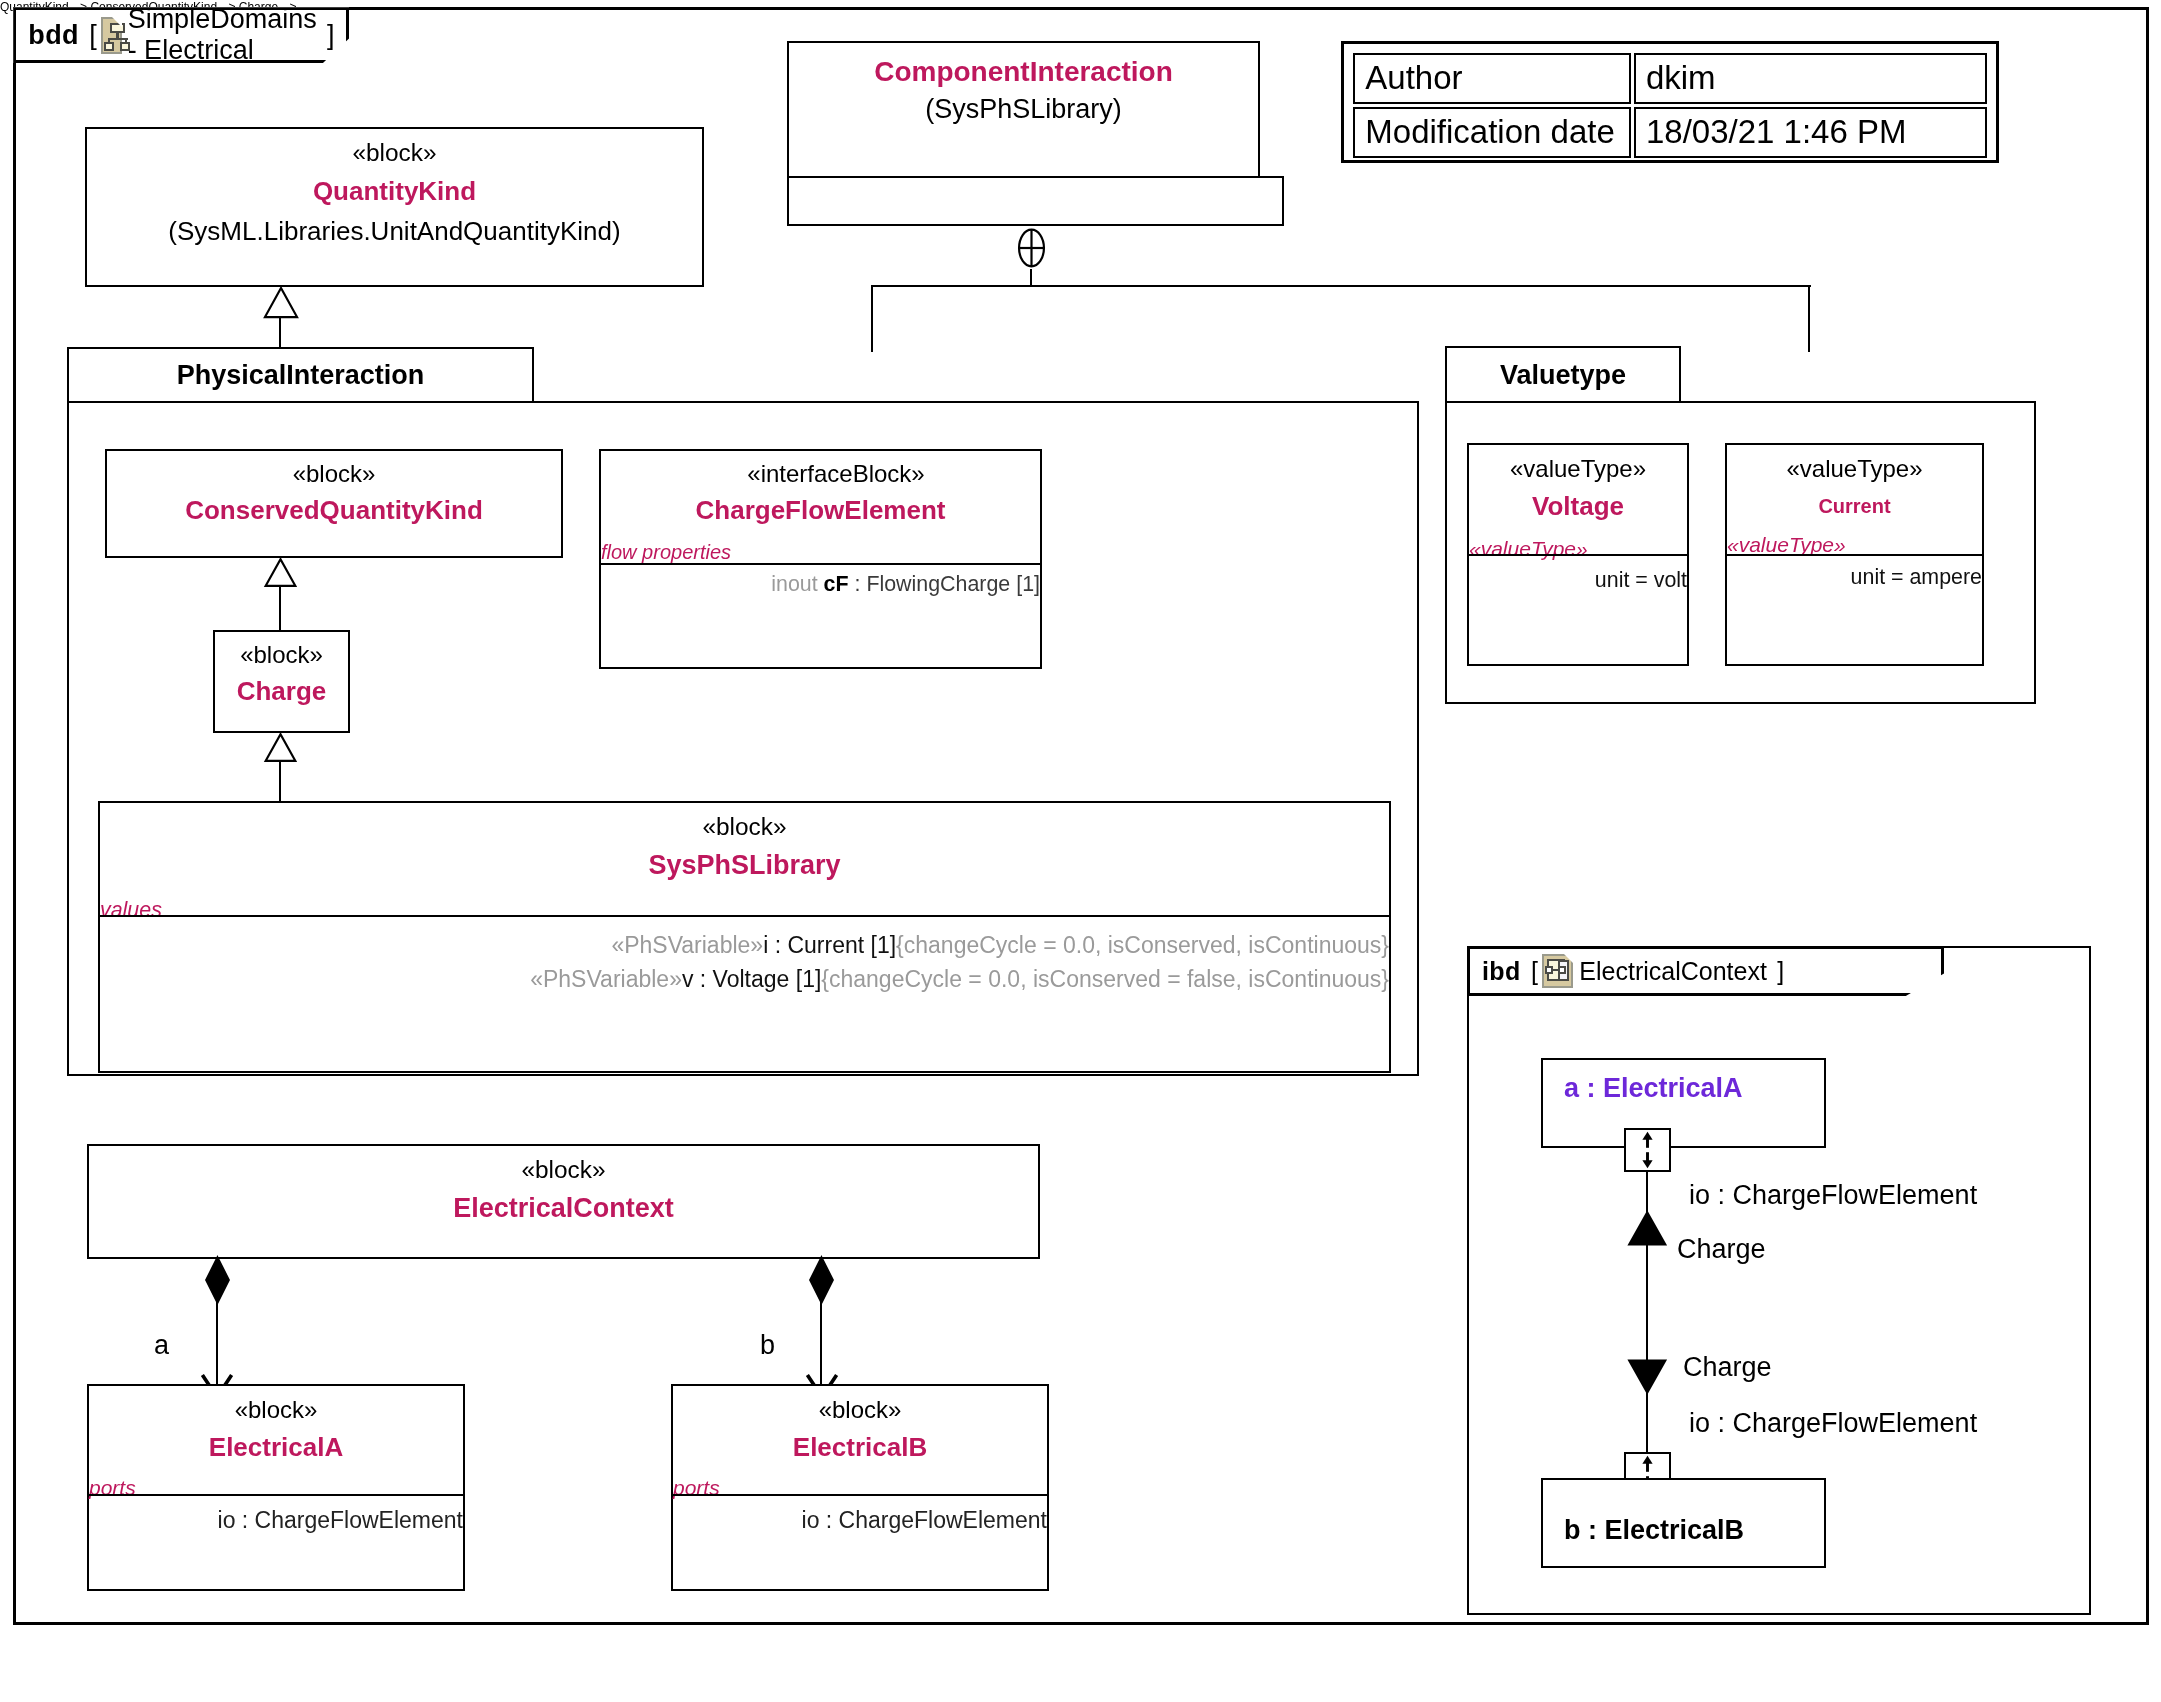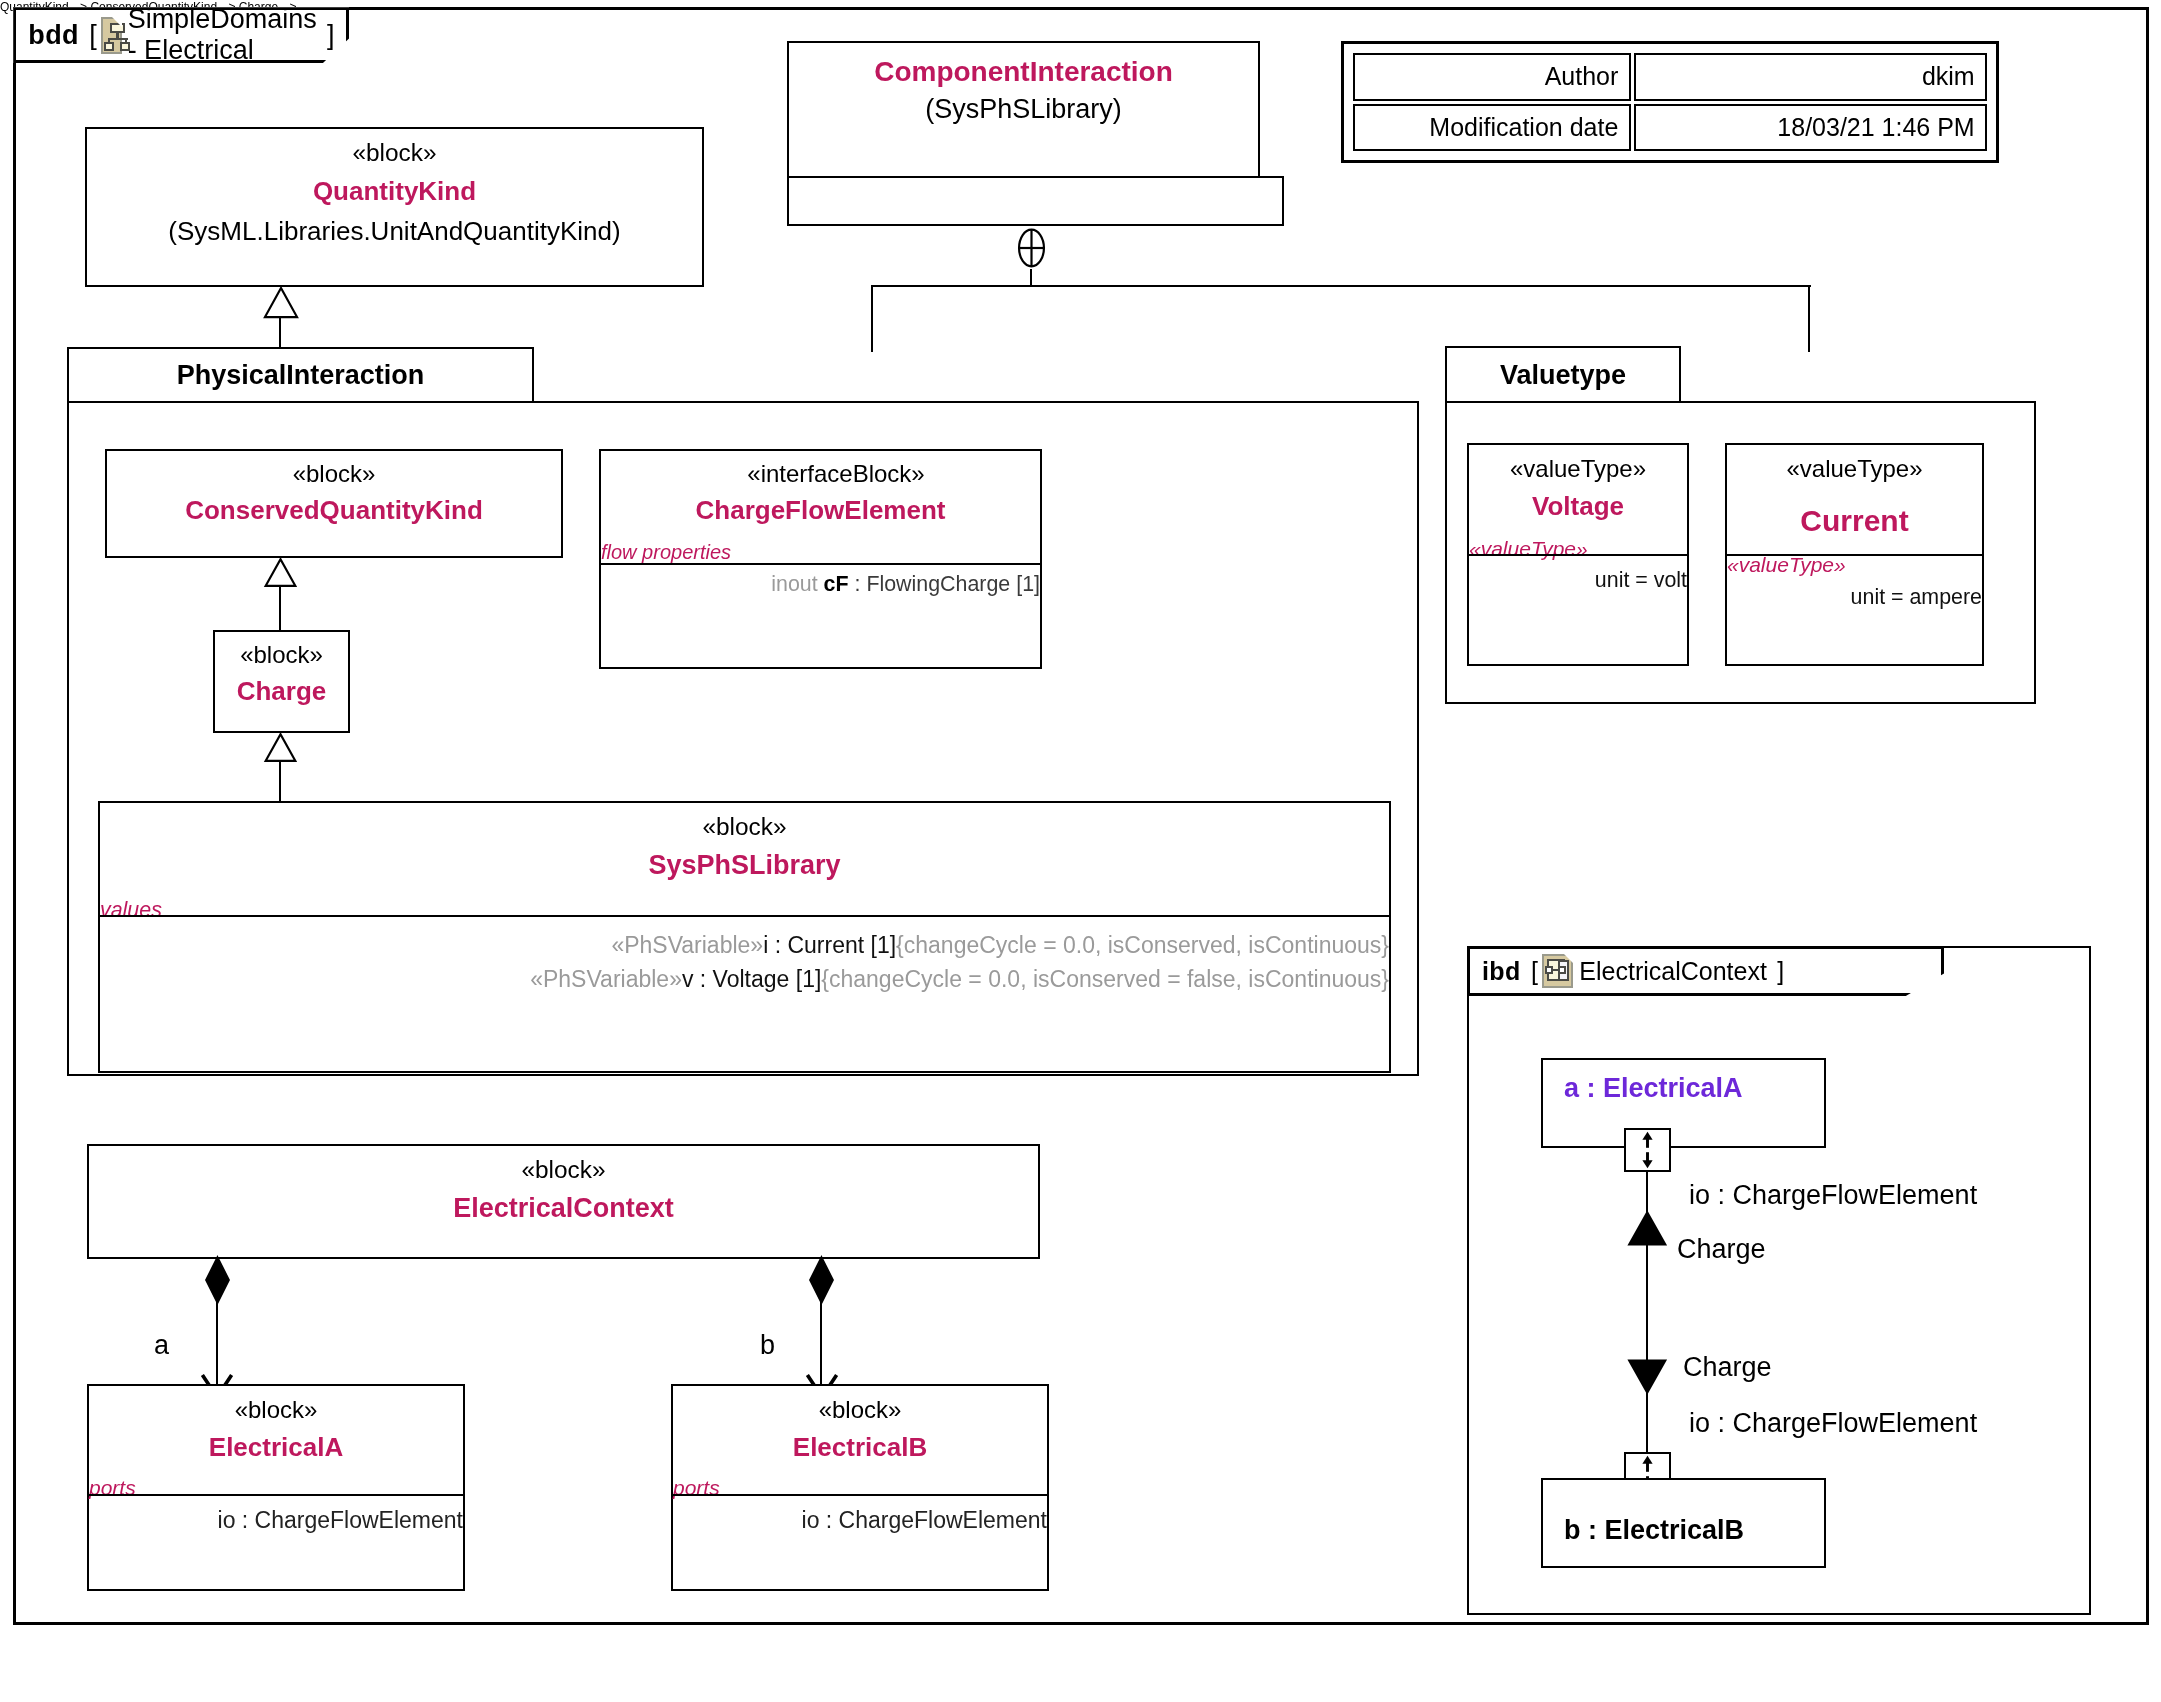--- a/index.html
+++ b/index.html
@@ -47,21 +47,21 @@
 
   
   .pkgbody{position:absolute;box-sizing:border-box;border:2.2px solid #000;background:#fff;}
   .pkgtab{position:absolute;box-sizing:border-box;border:2.2px solid #000;border-bottom:none;background:#fff;
           display:flex;align-items:center;justify-content:center;}
   .pkgname{font-size:27px;font-weight:bold;color:#000;}
 
   
   #meta{position:absolute;box-sizing:border-box;border:3px solid #000;background:#fff;padding:6px;}
   #meta table{border-collapse:separate;border-spacing:3px;width:100%;height:100%;}
-  #meta td{border:2.2px solid #000;font-size:25px;color:#000;padding:4.4px 10.3px;background:#fff;white-space:nowrap;text-align:right;}
+  #meta td{border:2.2px solid #000;font-size:33px;color:#000;padding:4.4px 10.3px;background:#fff;white-space:nowrap;}
   .lbl{position:absolute;font-size:23px;color:#000;white-space:nowrap;}
 
   
   .port{position:absolute;border:2.2px solid #000;background:#fff;box-sizing:border-box;}
 </style>
 </head>
 <body>
 
 <div id="canvas">
 
@@ -221,21 +221,21 @@
     <div style="margin-top:15px;">
       <div class="compart-hdr" style="font-size:21px;">«valueType»</div>
       <div class="prop ctr" style="margin-top:7.4px;color:#111;">unit = volt</div>
     </div>
   </div>
 
   
   <div class="block" style="left:1725px;top:443px;width:259px;height:223px;">
     <div class="ctr" style="margin-top:10.3px;">
       <div class="stereo" style="font-size:24px;">«valueType»</div>
-      <div class="bname" style="font-size:30px;margin-top:21px;">Current</div>
+      <div class="bname" style="font-size:20px;margin-top:12px;">Current</div>
     </div>
     <div class="sep" style="top:109px;"></div>
     <div style="margin-top:15px;">
       <div class="compart-hdr" style="font-size:21px;">«valueType»</div>
       <div class="prop ctr" style="margin-top:7.4px;color:#111;">unit = ampere</div>
     </div>
   </div>
 
   
   <div class="block" style="left:87px;top:1144px;width:953px;height:115px;">

